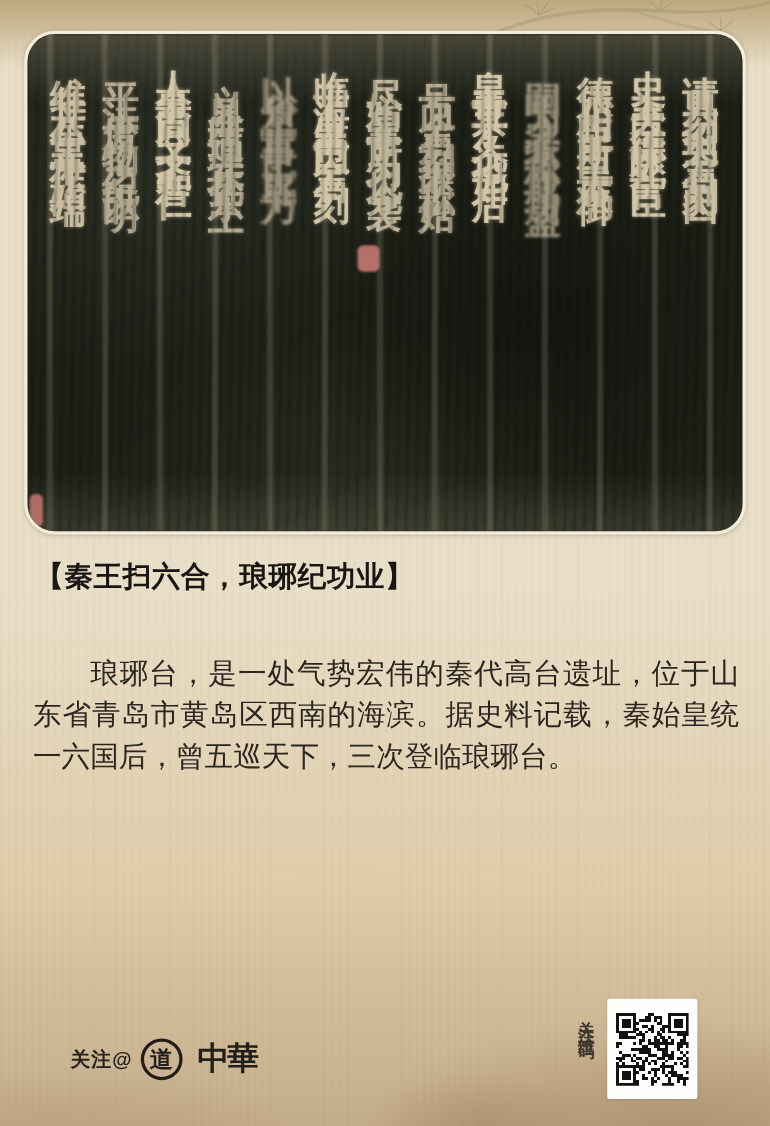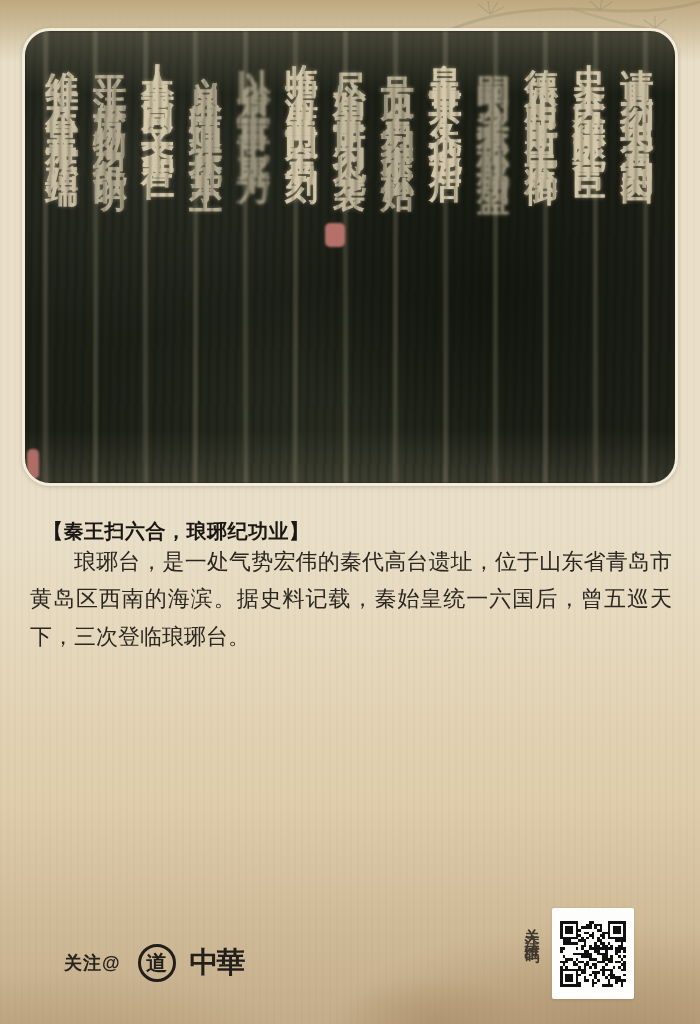--- a/index.html
+++ b/index.html
@@ -47,32 +47,32 @@
       linear-gradient(180deg, rgba(226,213,179,.22) 0%, rgba(226,213,179,0) 14%),
       repeating-linear-gradient(90deg, rgba(0,0,0,0) 0 18px, rgba(229,216,182,.16) 18px 23px, rgba(0,0,0,0) 23px 50px),
       repeating-linear-gradient(91deg, rgba(10,12,6,.30) 0 2px, rgba(0,0,0,0) 2px 9px),
       linear-gradient(0deg, rgba(226,213,179,.14) 0%, rgba(226,213,179,0) 12%);
   }
   .seal{position:absolute;border-radius:5px;filter:blur(1.2px);background:var(--seal,#cf7f78);}
   .seal-1{left:300px;top:192px;width:20px;height:24px;opacity:.85;}
   .seal-2{left:2px;top:418px;width:12px;height:30px;opacity:.8;}
   
   .title{
-    position:absolute;left:32px;top:507px;margin:11px;
+    position:absolute;left:32px;top:507px;margin:0;
     font-family:"DejaVu Serif","Liberation Serif",serif;font-weight:bold;
-    font-size:20px;color:#191613;letter-spacing:.5px;
+    font-size:26px;color:#191613;letter-spacing:.5px;
   }
   .body{
-    position:absolute;left:30px;top:543px;width:642px;
-    font-size:22px;line-height:37.4px;color:var(--text,#2b2620);
+    position:absolute;left:30px;top:594px;width:642px;
+    font-size:26px;line-height:37.4px;color:var(--text,#2b2620);
     text-align:justify;
   }
   .body p{margin:0;text-indent:2em;}
   
-  .follow{position:absolute;left:64px;top:942px;height:42px;display:flex;align-items:center;gap:17px;color:#26221d;}
+  .follow{position:absolute;left:64px;top:942px;height:42px;display:flex;align-items:center;gap:7px;color:#26221d;}
   .follow-label{font-size:18px;font-weight:bold;letter-spacing:1px;}
   .logo{display:flex;align-items:center;gap:1px;}
   .logo-circle{
     width:32px;height:32px;border:3px solid #221e19;border-radius:50%;
     display:flex;align-items:center;justify-content:center;
     font-family:"DejaVu Serif","Liberation Serif",serif;font-weight:bold;font-size:21px;color:#221e19;
   }
   .logo-rest{
     font-family:"DejaVu Serif","Liberation Serif",serif;font-weight:bold;
     font-size:29px;color:#221e19;letter-spacing:-2px;padding-left:13px;

